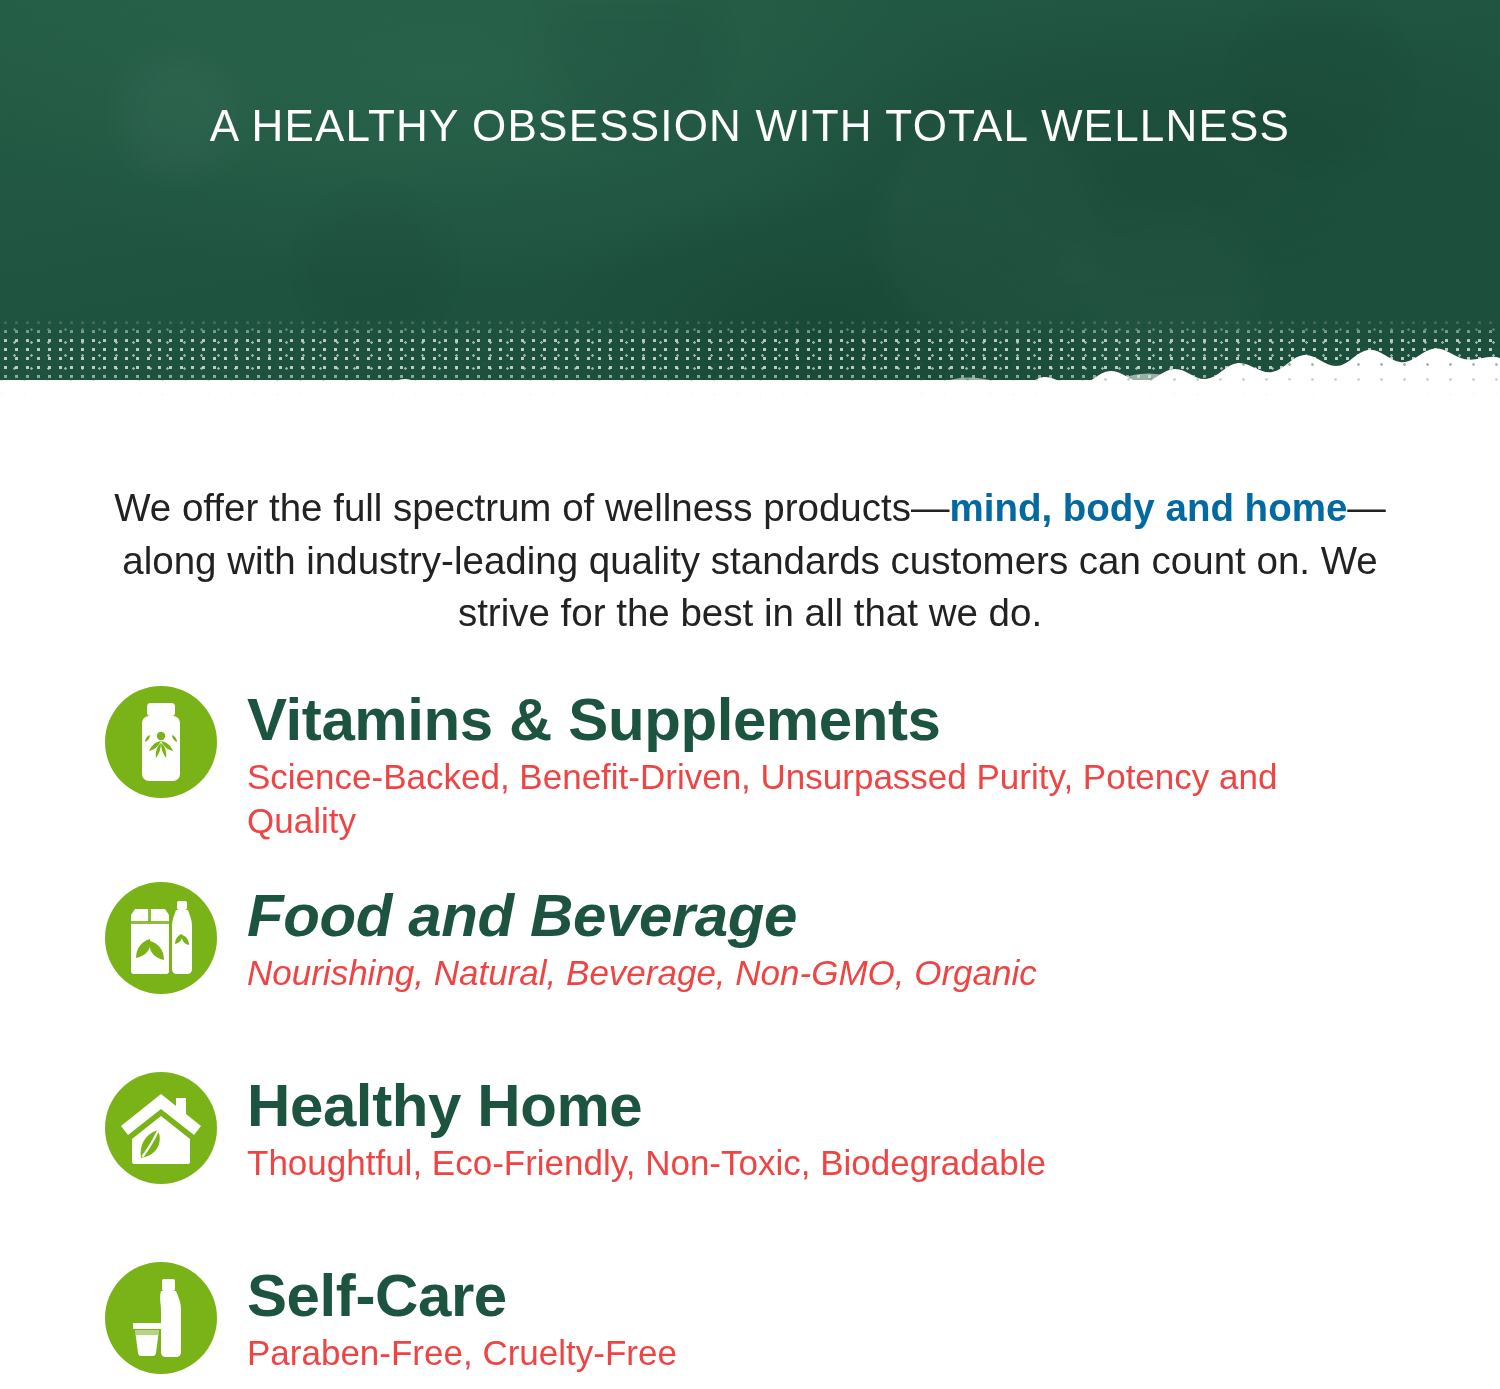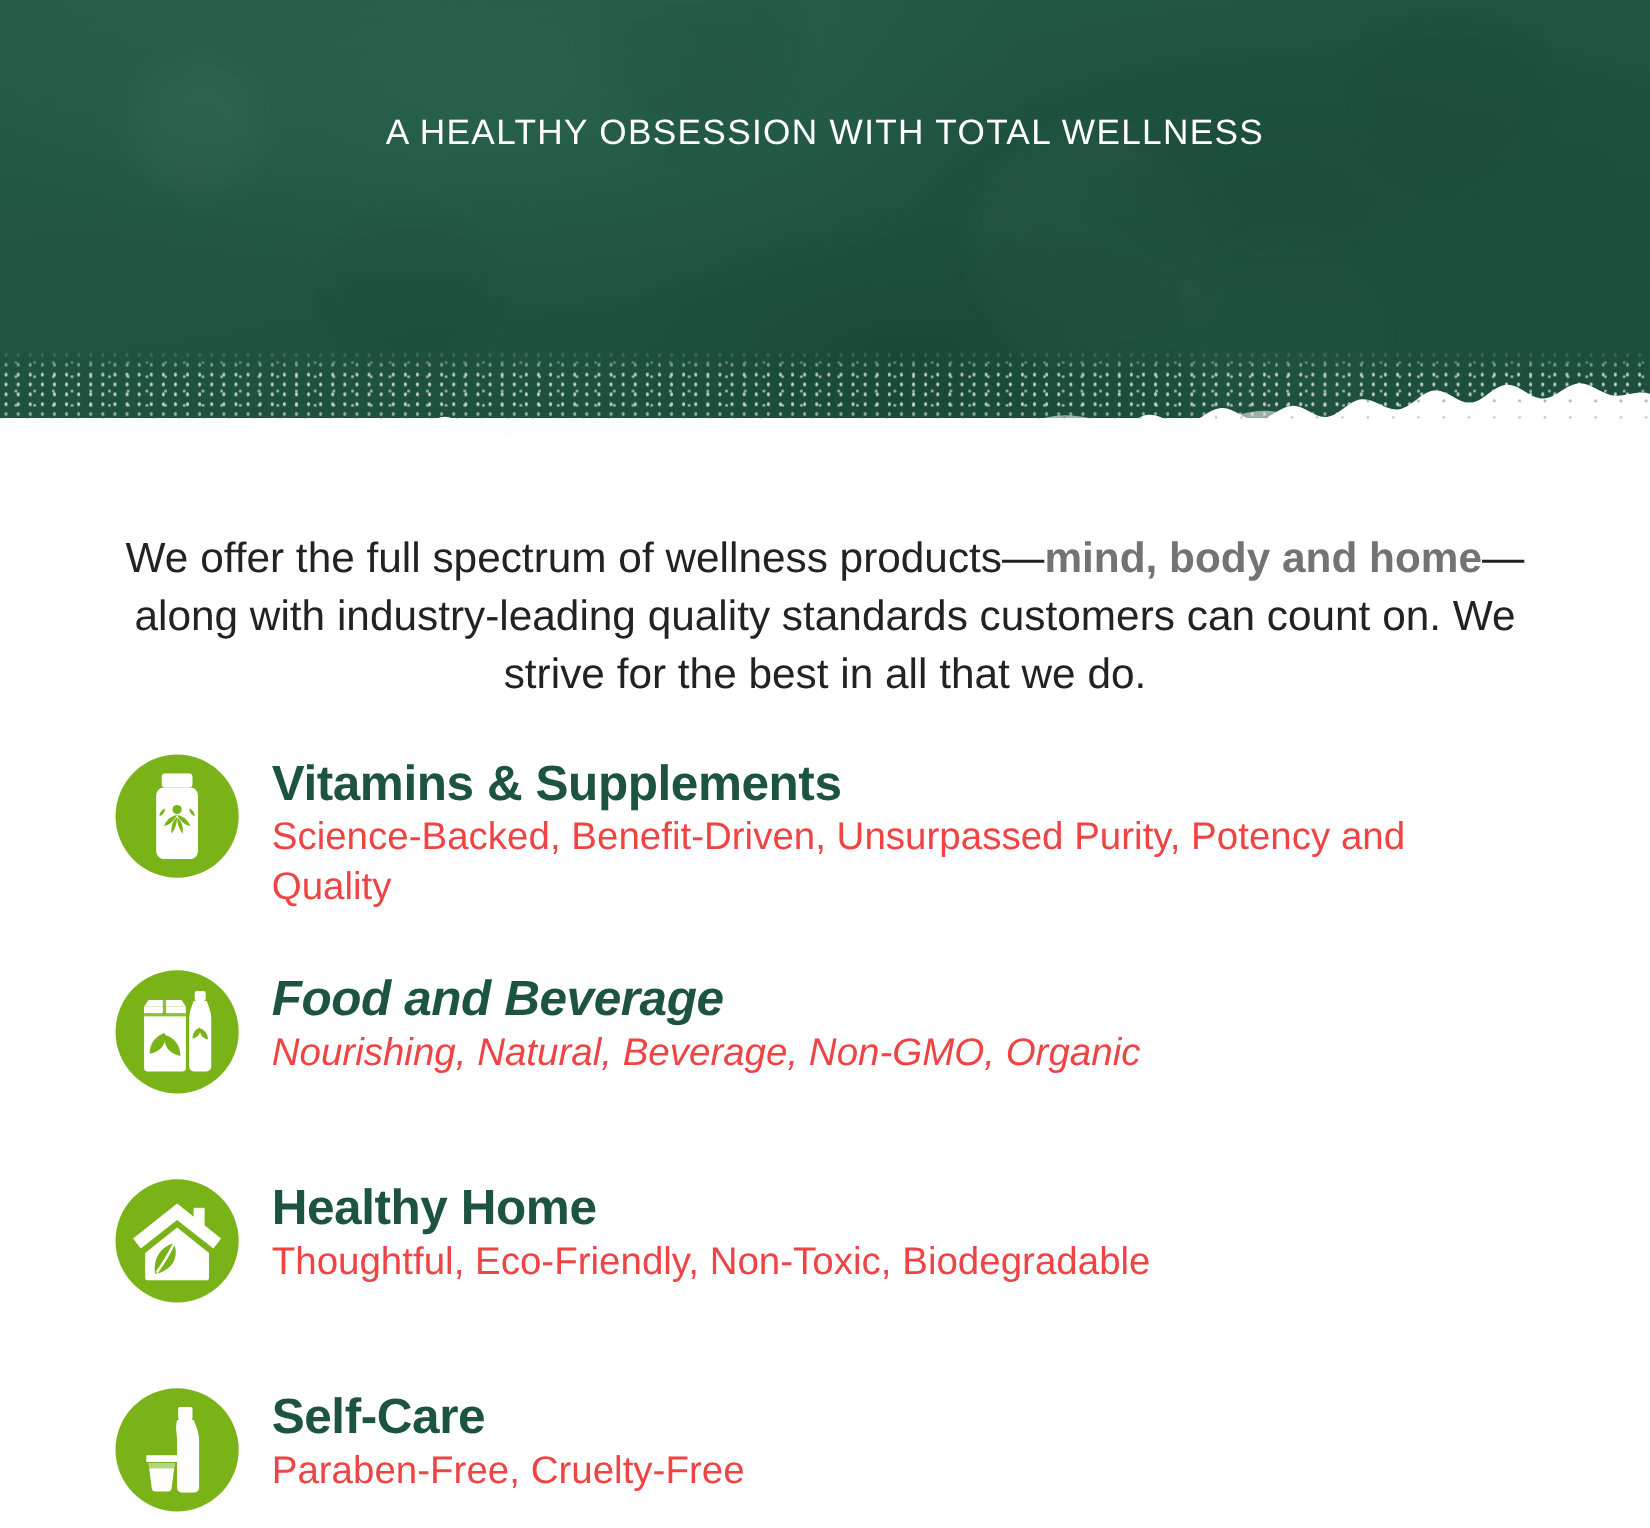--- a/index.html
+++ b/index.html
@@ -83,21 +83,21 @@
     position: absolute;
     left: 0; top: 0;
     width: 1500px;
     text-align: center;
     z-index: 5;
   }
   .eyebrow {
     margin: 0;
     padding-top: 104px;
     color: #ffffff;
-    font-size: 32px;
+    font-size: 44px;
     font-weight: 400;
     letter-spacing: 1.2px;
     line-height: 1;
     white-space: nowrap;
   }
   .headline {
     margin: 0;
     padding-top: 22px;
     color: #ffffff;
     font-size: 104px;
@@ -115,21 +115,21 @@
     top: 482px;
     width: 1320px;
     margin: 0;
     text-align: center;
     font-size: 38.5px;
     line-height: 1.37;
     color: #222222;
     font-weight: 400;
   }
   .intro .accent {
-    color: #737373;
+    color: #0369a1;
     font-weight: 700;
   }
 
   
   .features {
     position: absolute;
     left: 0;
     top: 686px;
     width: 1500px;
   }
@@ -153,21 +153,21 @@
   }
   .feat-icon svg { display: block; }
 
   .feat-body {
     flex: 1 1 auto;
     padding-top: 2px;
   }
   .feat-title {
     margin: 0;
     color: #1d5440;
-    font-size: 45px;
+    font-size: 60px;
     font-weight: 700;
     line-height: 1.05;
     letter-spacing: -0.4px;
   }
   .feat-desc {
     margin: 4px 0 0 0;
     color: #ef4444;
     font-size: 35px;
     font-weight: 400;
     line-height: 1.27;

